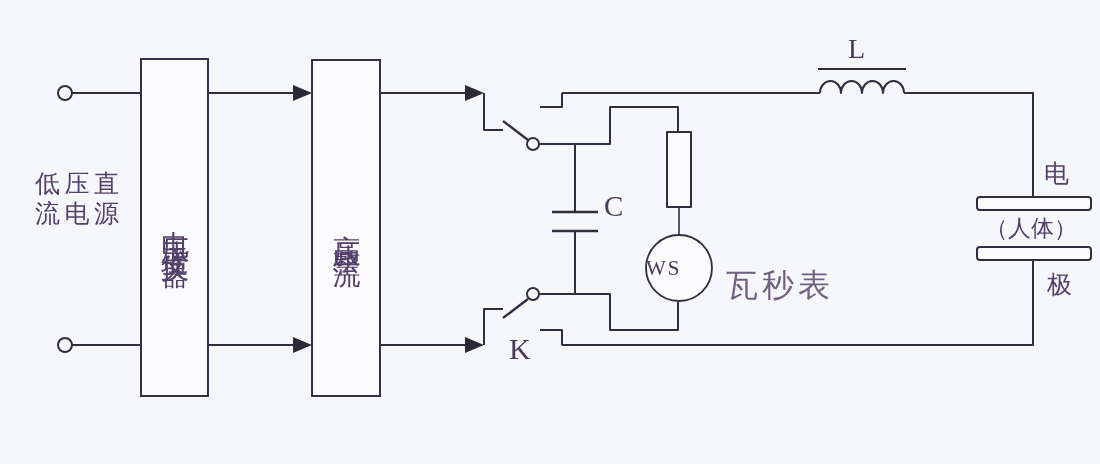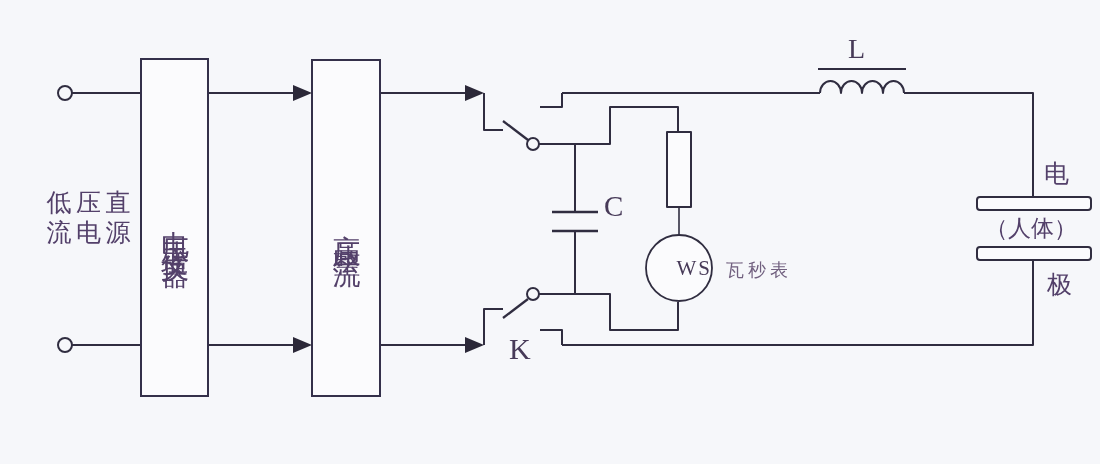--- a/index.html
+++ b/index.html
@@ -16,31 +16,31 @@
   .block-voltage-converter{left:140px;top:58px;width:69px;height:339px;}
   .block-hv-rectifier{left:311px;top:59px;width:70px;height:338px;}
   .vlabel{
     writing-mode:vertical-lr;text-orientation:upright;
     font-size:28px;letter-spacing:8px;color:#53406a;line-height:1;
     font-family:"Liberation Serif","DejaVu Serif",serif;
   }
   
   .lbl{position:absolute;color:#53406a;white-space:nowrap;line-height:1;}
   .lbl-source{
-    left:35px;top:188px;width:100px;white-space:normal;
-    font-size:25px;line-height:30px;letter-spacing:4.5px;word-break:break-all;text-align:right;
+    left:35px;top:169px;width:100px;white-space:normal;
+    font-size:25px;line-height:30px;letter-spacing:4.5px;word-break:break-all;
   }
   .lbl-capacitor{left:604px;top:192px;font-size:29px;color:#473a58;}
   .lbl-switch{left:509px;top:334px;font-size:30px;color:#473a58;}
   .lbl-inductor{left:848px;top:35px;font-size:28px;color:#473a58;}
   .lbl-ws{
-    left:646px;top:258px;width:66px;text-align:right;
+    left:646px;top:258px;width:66px;text-align:left;
     font-size:21px;letter-spacing:2px;color:#473a58;
   }
-  .lbl-meter{left:726px;top:261px;font-size:18px;letter-spacing:4px;color:#71607f;}
+  .lbl-meter{left:726px;top:269px;font-size:32px;letter-spacing:4px;color:#71607f;}
   .lbl-elec-top{left:1044px;top:161px;font-size:25px;}
   .lbl-elec-body{left:985px;top:217px;font-size:23px;letter-spacing:0px;text-align:center;}
   .lbl-elec-bottom{left:1047px;top:272px;font-size:25px;}
   svg{display:block;}
 </style>
 </head>
 <body>
 
 <div class="stage">
 

